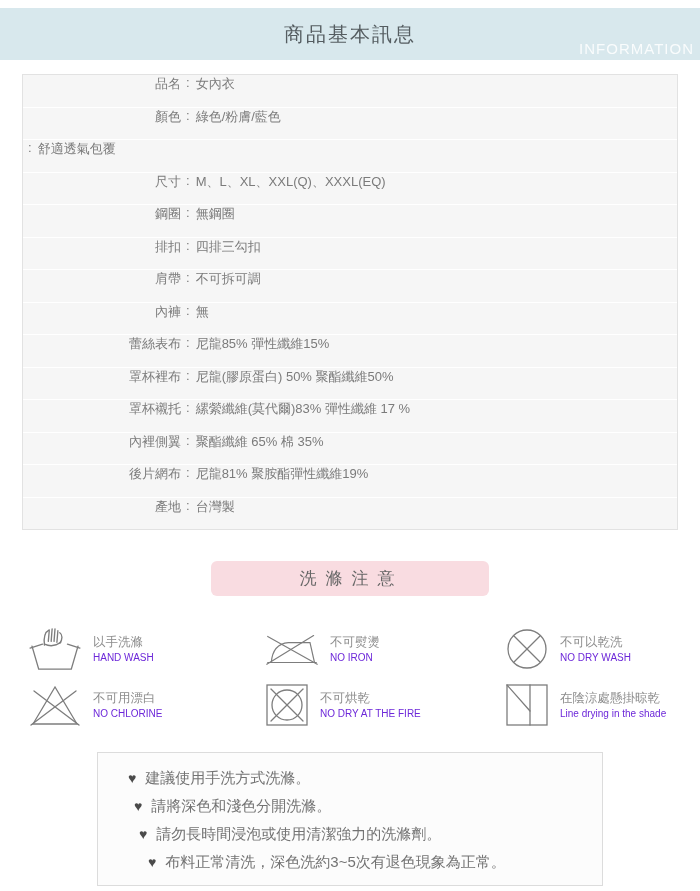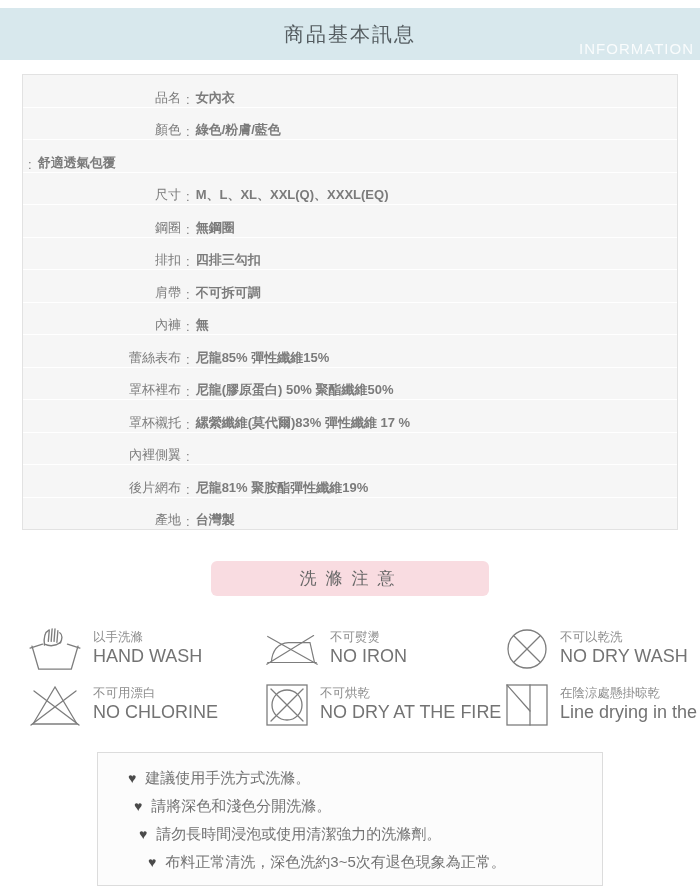--- a/index.html
+++ b/index.html
@@ -7,41 +7,41 @@
   .page{width:700px;height:891px;position:relative;overflow:hidden;background:#fff;margin:0 auto;}
 
   
   .band{margin-top:8px;height:52px;background:#d8e8ed;position:relative;
         display:flex;align-items:center;justify-content:center;}
   .band .title{margin:0;font-size:20px;font-weight:500;color:#555d61;letter-spacing:2px;}
   .band .wm{position:absolute;right:6px;bottom:3px;font-size:15px;color:rgba(255,255,255,.85);letter-spacing:1px;}
 
   
   .spec-table{margin:14px 22px 0;border:1px solid #e2e2e2;background:#fff;}
-  .spec-row{display:flex;align-items:flex-end;height:31.5px;background:#f6f6f6;
+  .spec-row{display:flex;align-items:flex-start;height:31.5px;background:#f6f6f6;
             border-bottom:1px solid #ffffff;font-size:13px;color:#7b7b7b;}
   .spec-row:last-child{border-bottom:none;}
   .spec-label{width:158px;text-align:right;flex:0 0 auto;}
   .spec-colon{margin:0 6px 0 5px;flex:0 0 auto;}
-  .spec-value{flex:1 1 auto;white-space:nowrap;font-weight:bold;}
+  .spec-value{flex:1 1 auto;white-space:nowrap;}
 
   
   .wash-title{width:278px;height:35px;margin:31px auto 0;background:#f9dce1;border-radius:6px;
               display:flex;align-items:center;justify-content:center;
               font-size:17px;color:#666;letter-spacing:9px;padding-left:3px;box-sizing:border-box;}
 
   
   .icons{margin:29px 0 0 28px;width:662px;display:grid;
          grid-template-columns:237px 240px 185px;row-gap:8px;}
   .icon-cell{display:flex;align-items:center;height:48px;}
   .ic{flex:0 0 auto;display:flex;margin-right:11px;}
   .ic svg{display:block;}
   .lbls{display:flex;flex-direction:column;line-height:1.3;}
   .zh{font-size:12.5px;color:#8c8c8c;}
-  .en{font-size:18px;color:#737373;white-space:nowrap;}
+  .en{font-size:10px;color:#6d28d9;white-space:nowrap;}
 
   
   .notes{margin:23px 0 0 97px;width:506px;border:1px solid #dcdcdc;background:#fcfcfc;
          padding:11px 0 9px;box-sizing:border-box;}
   .note-line{display:flex;align-items:center;font-size:15px;color:#737373;line-height:28px;white-space:nowrap;}
   .note-bullet{color:#4a4a4a;margin-right:9px;font-size:14px;}
 </style>
 </head>
 <body>
 
@@ -103,20 +103,21 @@
         <span class="spec-value">尼龍(膠原蛋白) 50% 聚酯纖維50%</span>
       </div>
       <div class="spec-row">
         <span class="spec-label">罩杯襯托</span>
         <span class="spec-colon">:</span>
         <span class="spec-value">縲縈纖維(莫代爾)83% 彈性纖維 17 %</span>
       </div>
       <div class="spec-row">
         <span class="spec-label">內裡側翼</span>
         <span class="spec-colon">:</span>
+        <span class="spec-value">聚酯纖維 65% 棉 35%</span>
       </div>
       <div class="spec-row">
         <span class="spec-label">後片網布</span>
         <span class="spec-colon">:</span>
         <span class="spec-value">尼龍81% 聚胺酯彈性纖維19%</span>
       </div>
       <div class="spec-row">
         <span class="spec-label">產地</span>
         <span class="spec-colon">:</span>
         <span class="spec-value">台灣製</span>

